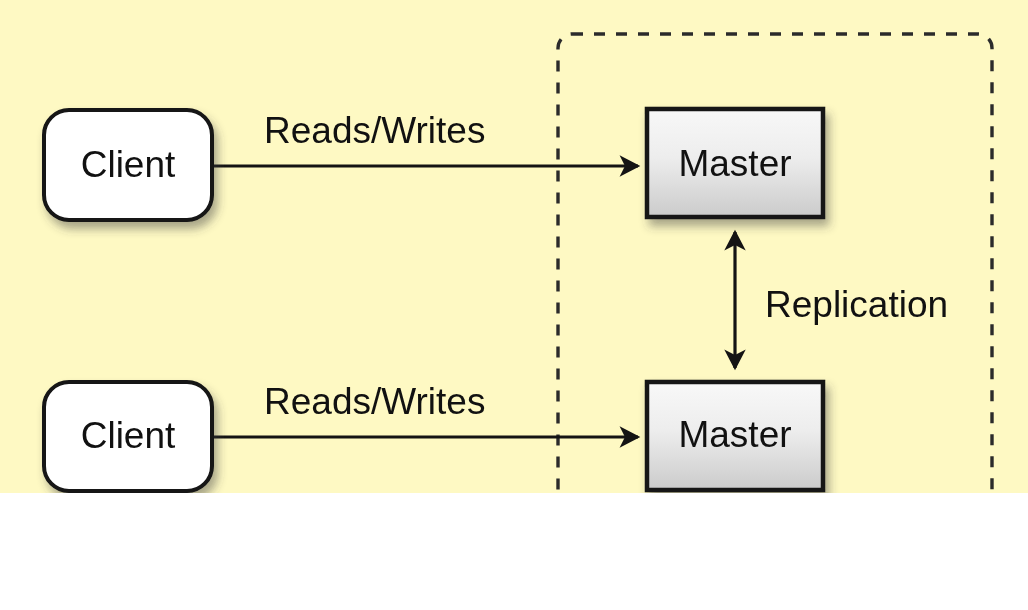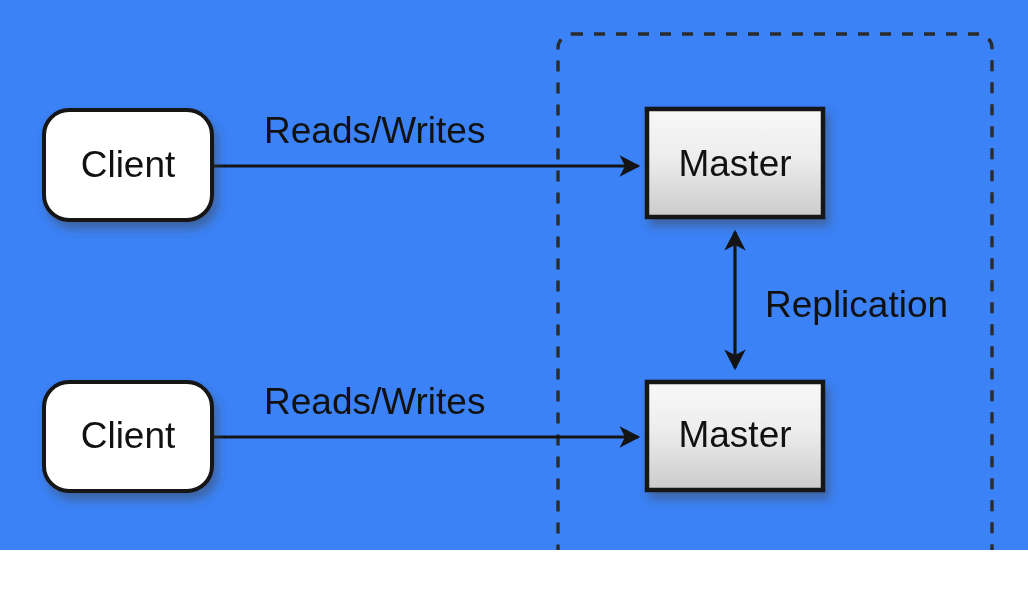--- a/index.html
+++ b/index.html
@@ -7,22 +7,22 @@
     margin: 0;
     padding: 0;
     background: #ffffff;
   }
   body {
     font-family: "Liberation Sans", sans-serif;
   }
   #canvas {
     position: relative;
     width: 1028px;
-    height: 550px;
-    background: #3b82f6;
+    height: 493px;
+    background: #fef9c3;
     overflow: hidden;
   }
   #diagram-svg {
     position: absolute;
     left: 0;
     top: 0;
     width: 1028px;
     height: 610px;
     display: block;
   }

